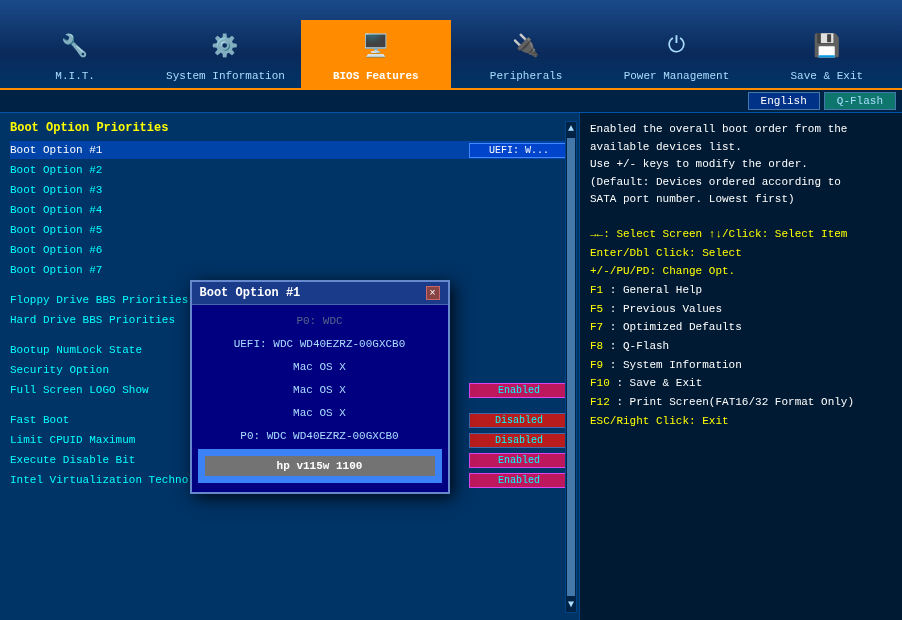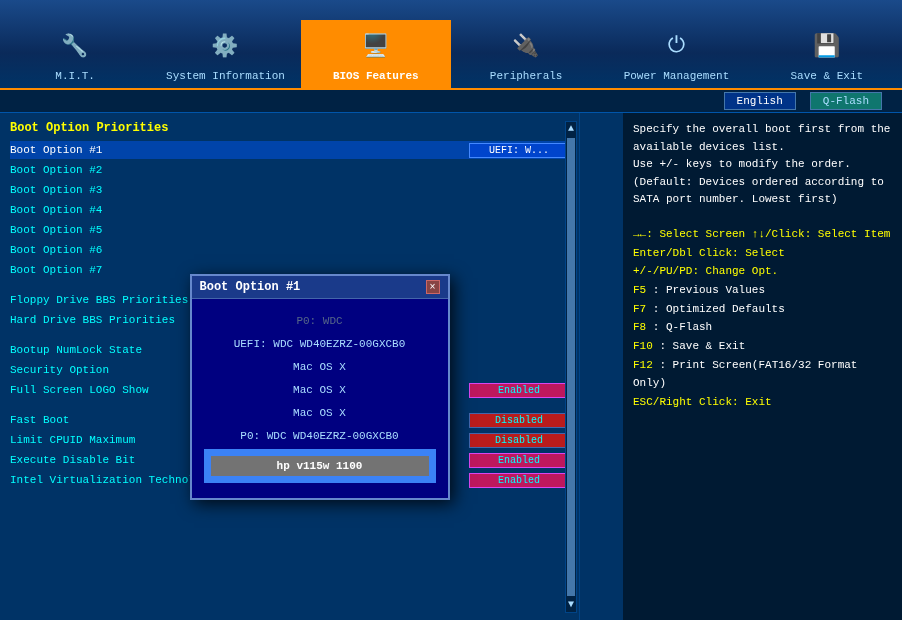--- a/index.html
+++ b/index.html
@@ -52,43 +52,42 @@
       align-items: center;
       justify-content: center;
       font-size: 22px;
     }
 
     
     .utility-bar {
       background: #002244;
       display: flex;
       justify-content: flex-end;
-      padding: 2px 20px;
-      gap: 14px;
+      padding: 2px 6px;
+      gap: 4px;
       border-bottom: 1px solid #0055aa;
     }
     .utility-btn {
       background: #0f766e;
       color: #aaddff;
       border: 1px solid #4477aa;
       padding: 2px 12px;
       font-size: 11px;
       cursor: pointer;
       font-family: 'Courier New', monospace;
     }
     .utility-btn.active {
       background: #003388;
       color: #ffffff;
     }
 
     
     .main {
       display: flex;
       height: calc(620px - 90px - 22px);
-      gap: 43px;
     }
 
     
     .left-panel {
       width: 580px;
       padding: 8px 10px;
       position: relative;
       border-right: 1px solid #004488;
     }
 
@@ -231,21 +230,21 @@
       border: 1px solid #cc6666;
       width: 14px;
       height: 14px;
       font-size: 10px;
       cursor: pointer;
       display: flex;
       align-items: center;
       justify-content: center;
     }
     .modal-body {
-      padding: 12px;
+      padding: 6px;
     }
     .modal-option {
       display: block;
       width: 100%;
       text-align: center;
       padding: 4px 8px;
       color: #aaddff;
       font-size: 11px;
       margin-bottom: 3px;
       background: transparent;
@@ -382,32 +381,34 @@
           <div class="modal-option">Mac OS X</div>
           <div class="modal-option">P0: WDC WD40EZRZ-00GXCB0</div>
           <div class="modal-option selected-green">hp v115w 1100</div>
         </div>
       </div>
     </div>
   </div>
 
   <div class="right-panel">
     <div class="help-text">
-      <span>Specify the overall boot first from the</span><br>
+      <span>Enabled the overall boot order from the</span><br>
       <span>available devices list.</span><br>
       <span>Use +/- keys to modify the order.</span><br>
       <span>(Default: Devices ordered according to</span><br>
       <span>SATA port number. Lowest first)</span>
     </div>
     <div class="shortcut-list">
       <div><span class="key">→←: Select Screen  ↑↓/Click: Select Item</span></div>
       <div><span class="key">Enter/Dbl Click: Select</span></div>
       <div><span class="key">+/-/PU/PD: Change Opt.</span></div>
+      <div><span class="key">F1</span>  : General Help</div>
       <div><span class="key">F5</span>  : Previous Values</div>
       <div><span class="key">F7</span>  : Optimized Defaults</div>
       <div><span class="key">F8</span>  : Q-Flash</div>
+      <div><span class="key">F9</span>  : System Information</div>
       <div><span class="key">F10</span> : Save &amp; Exit</div>
       <div><span class="key">F12</span> : Print Screen(FAT16/32 Format Only)</div>
       <div><span class="key">ESC/Right Click: Exit</span></div>
     </div>
   </div>
 
 </div>
 
 </body></html>

